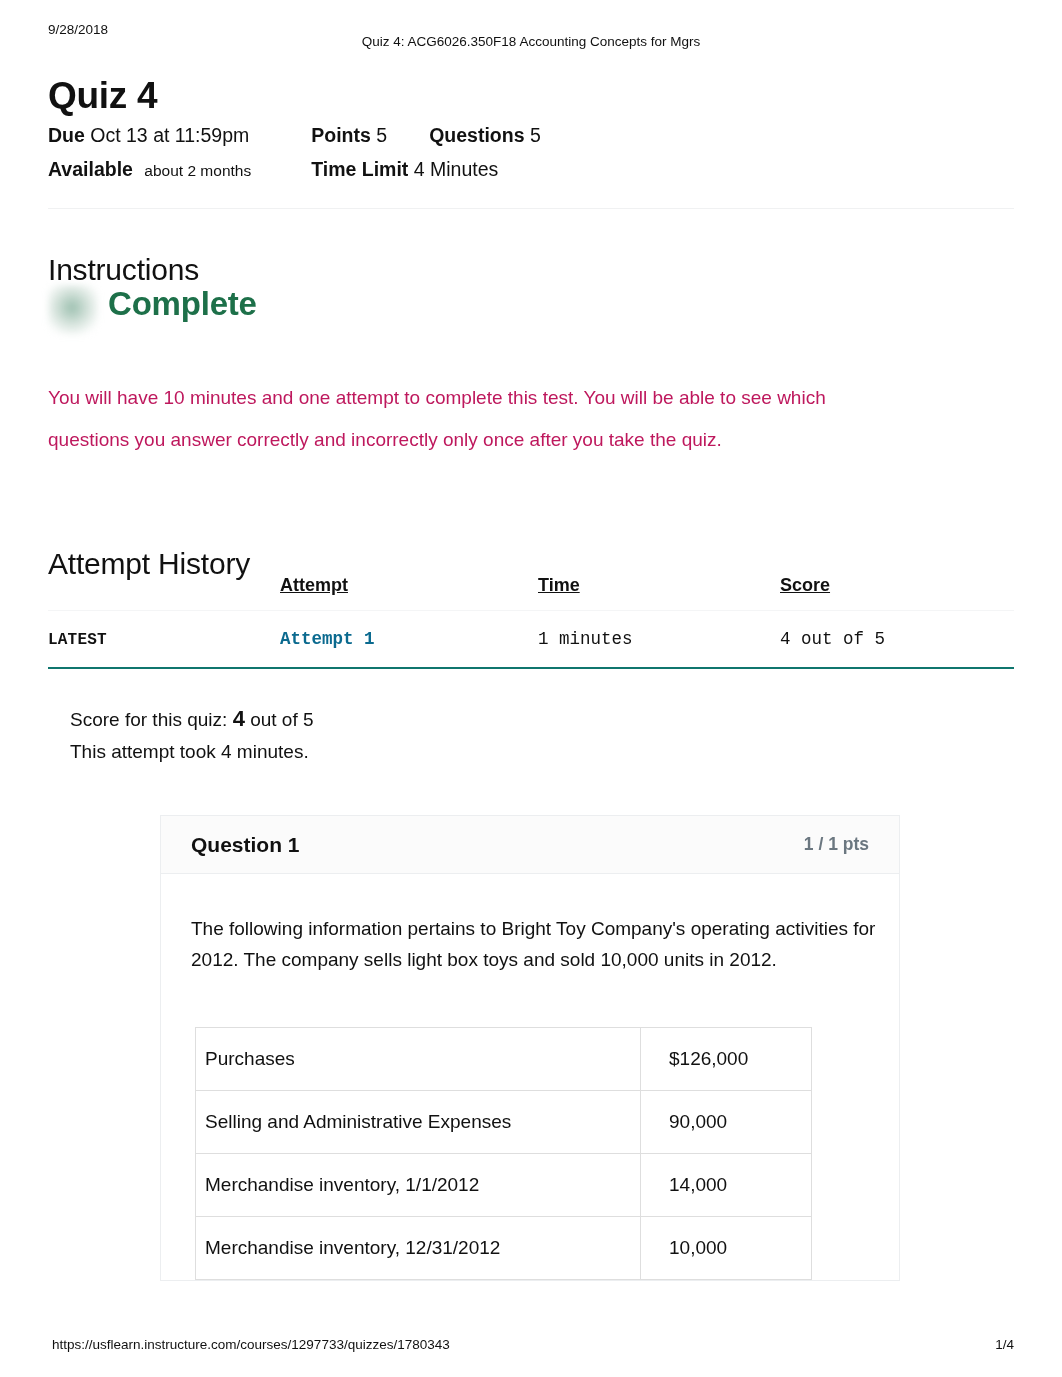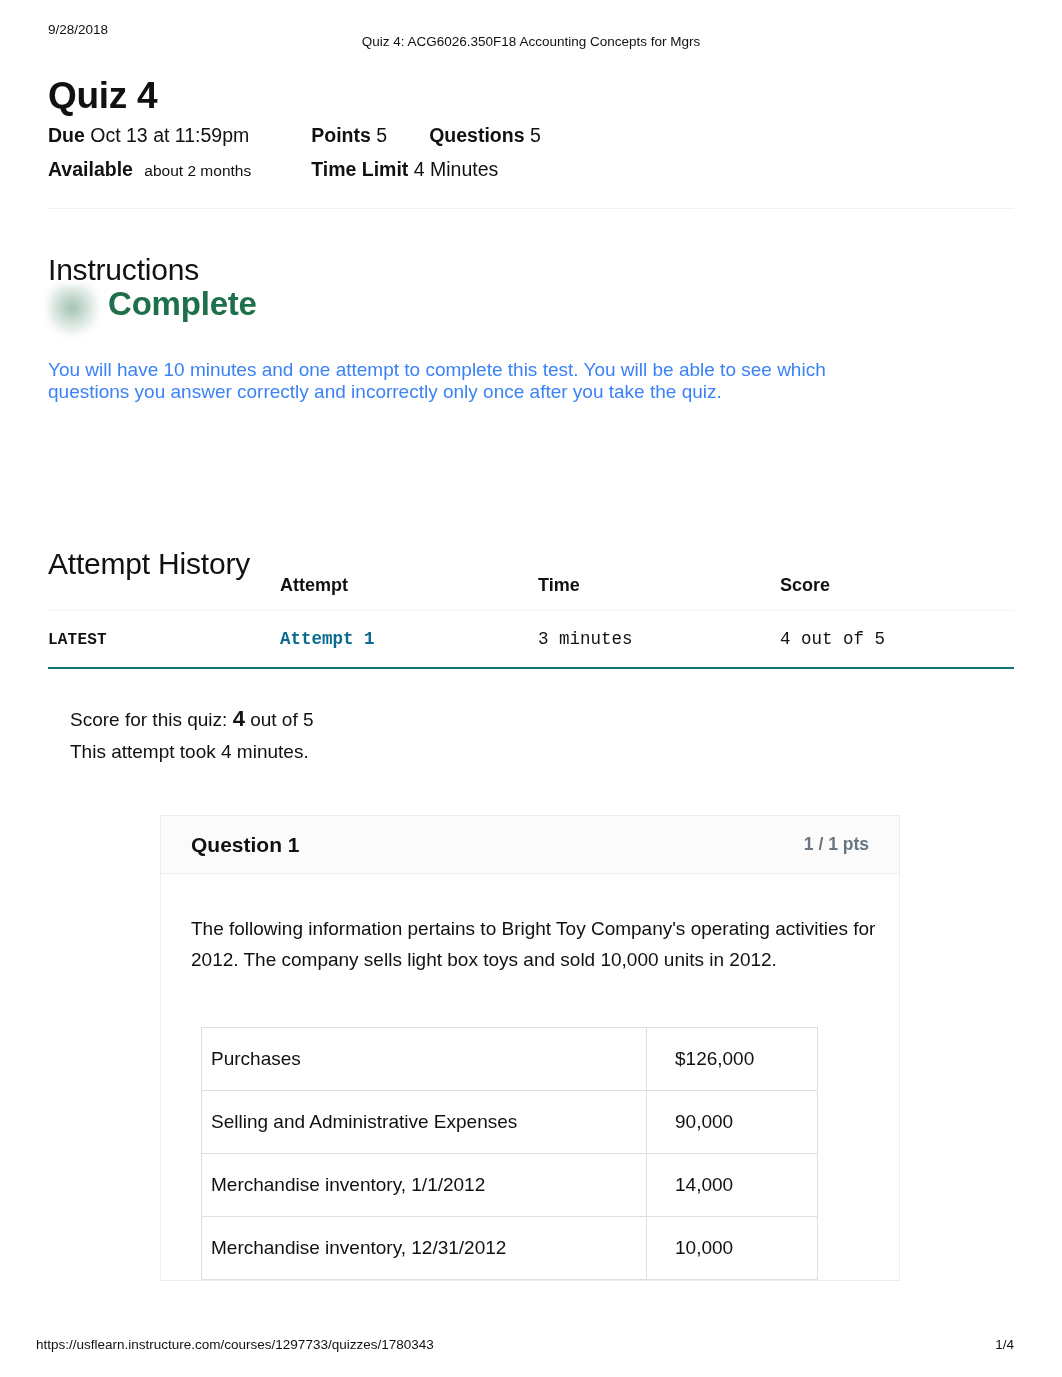--- a/index.html
+++ b/index.html
@@ -126,43 +126,44 @@
   .complete-text {
     font-size: 33px;
     font-weight: bold;
     color: #1d7049;
     letter-spacing: -0.2px;
   }
 
   .instructions-body {
     position: absolute;
     left: 48px;
-    top: 340px;
+    top: 358px;
     width: 840px;
     font-size: 19px;
-    line-height: 22px;
-    color: #3b82f6;
+    line-height: 42px;
+    color: #be185d;
   }
 
   
   .attempt-table {
     position: absolute;
     left: 48px;
     top: 575px;
     width: 966px;
     border-collapse: collapse;
     font-size: 17.5px;
     color: #111;
   }
   .attempt-table th {
     text-align: left;
     font-weight: bold;
     font-size: 18px;
     padding: 0 0 14px 0;
     color: #111;
+    text-decoration: underline;
   }
   .attempt-table td {
     padding: 18px 0 18px 0;
     font-size: 17.5px;
     color: #111;
     vertical-align: middle;
   }
   .attempt-table tbody tr {
     border-top: 1px solid #f4f5f6;
     border-bottom: 2px solid #0f766e;
@@ -231,21 +232,21 @@
   .question-text {
     font-size: 19px;
     line-height: 30.5px;
     color: #111;
     width: 690px;
   }
 
   
   .data-table {
     margin-top: 52px;
-    margin-left: 10px;
+    margin-left: 4px;
     border-collapse: collapse;
     width: 557px;
     table-layout: fixed;
   }
   .data-table td {
     border: 1px solid #dedede;
     font-size: 19px;
     color: #111;
     padding: 18px 10px 18px 9px;
     height: 26px;
@@ -259,21 +260,21 @@
     position: absolute;
     bottom: 22px;
     left: 0;
     width: 1062px;
     height: 18px;
     font-size: 13.5px;
     color: #111;
   }
   .print-footer .pf-url {
     position: absolute;
-    left: 36px;
+    left: 52px;
     top: 0;
     white-space: nowrap;
   }
   .print-footer .pf-page {
     position: absolute;
     right: 48px;
     top: 0;
     white-space: nowrap;
   }
 </style>
@@ -332,21 +333,21 @@
         <th class="col-latest"></th>
         <th class="col-attempt">Attempt</th>
         <th class="col-time">Time</th>
         <th class="col-score">Score</th>
       </tr>
     </thead>
     <tbody>
       <tr>
         <td><span class="latest-label">LATEST</span></td>
         <td><a href="#" class="attempt-link">Attempt 1</a></td>
-        <td>3 minutes</td>
+        <td>1 minutes</td>
         <td>4 out of 5</td>
       </tr>
     </tbody>
   </table>
 
   <div class="score-summary">
     <div>
       <span>Score for this quiz:</span>
       <span class="big-score">4</span>
       <span>out of 5</span>

